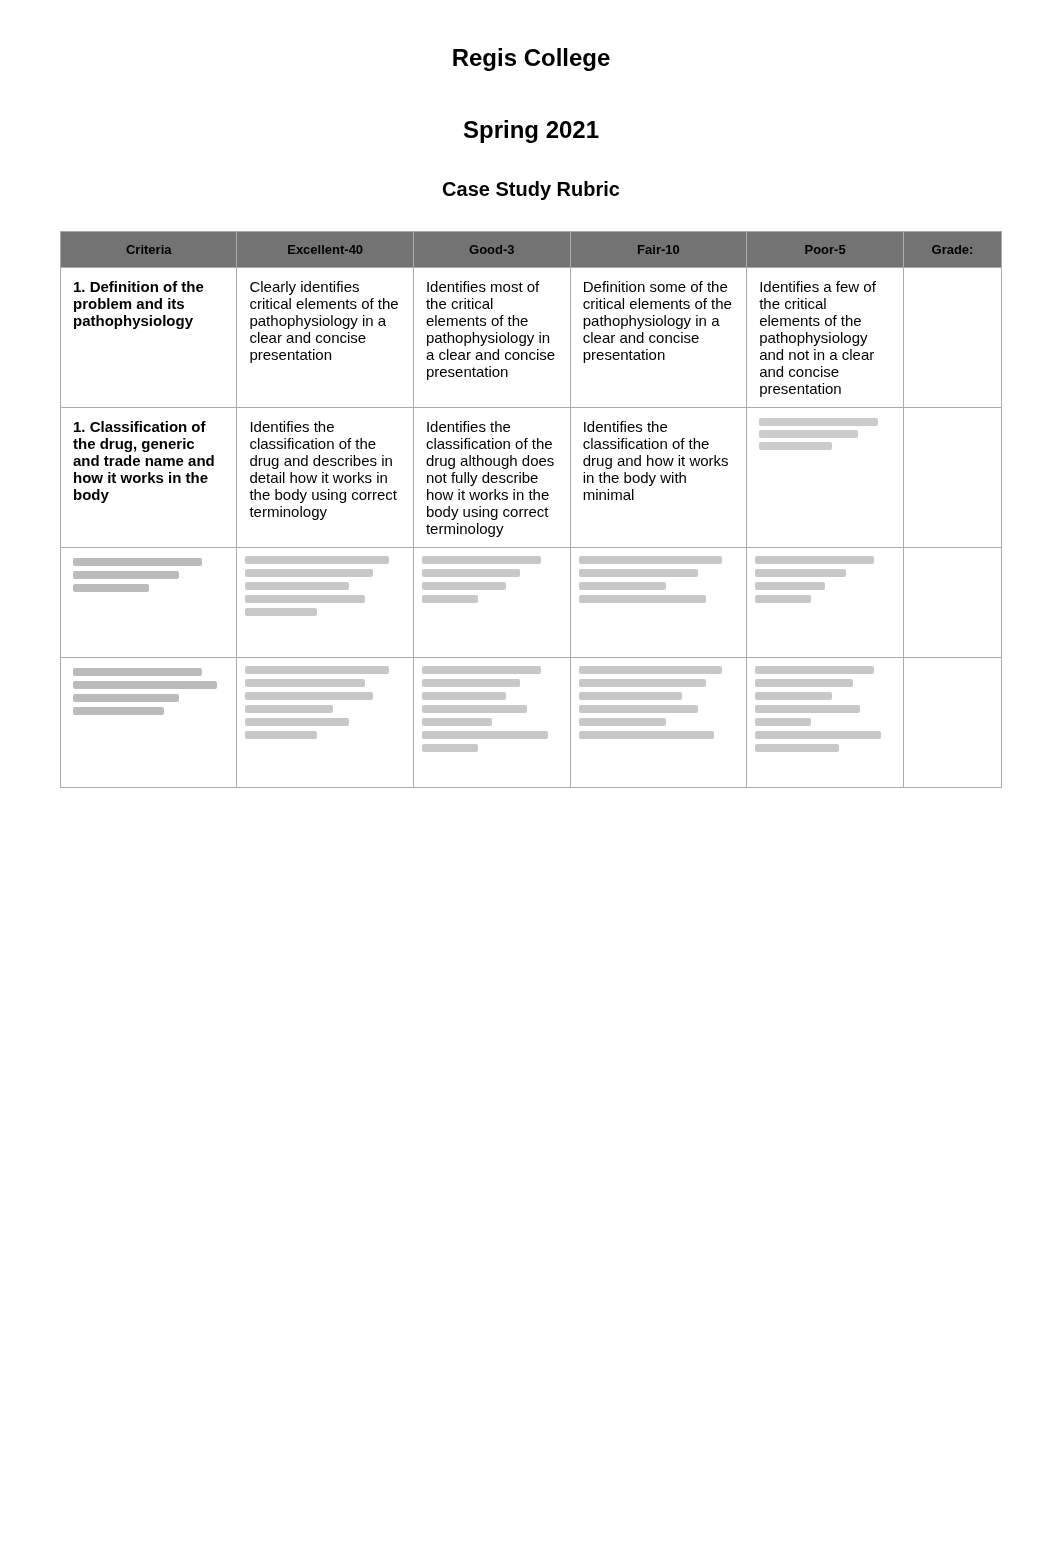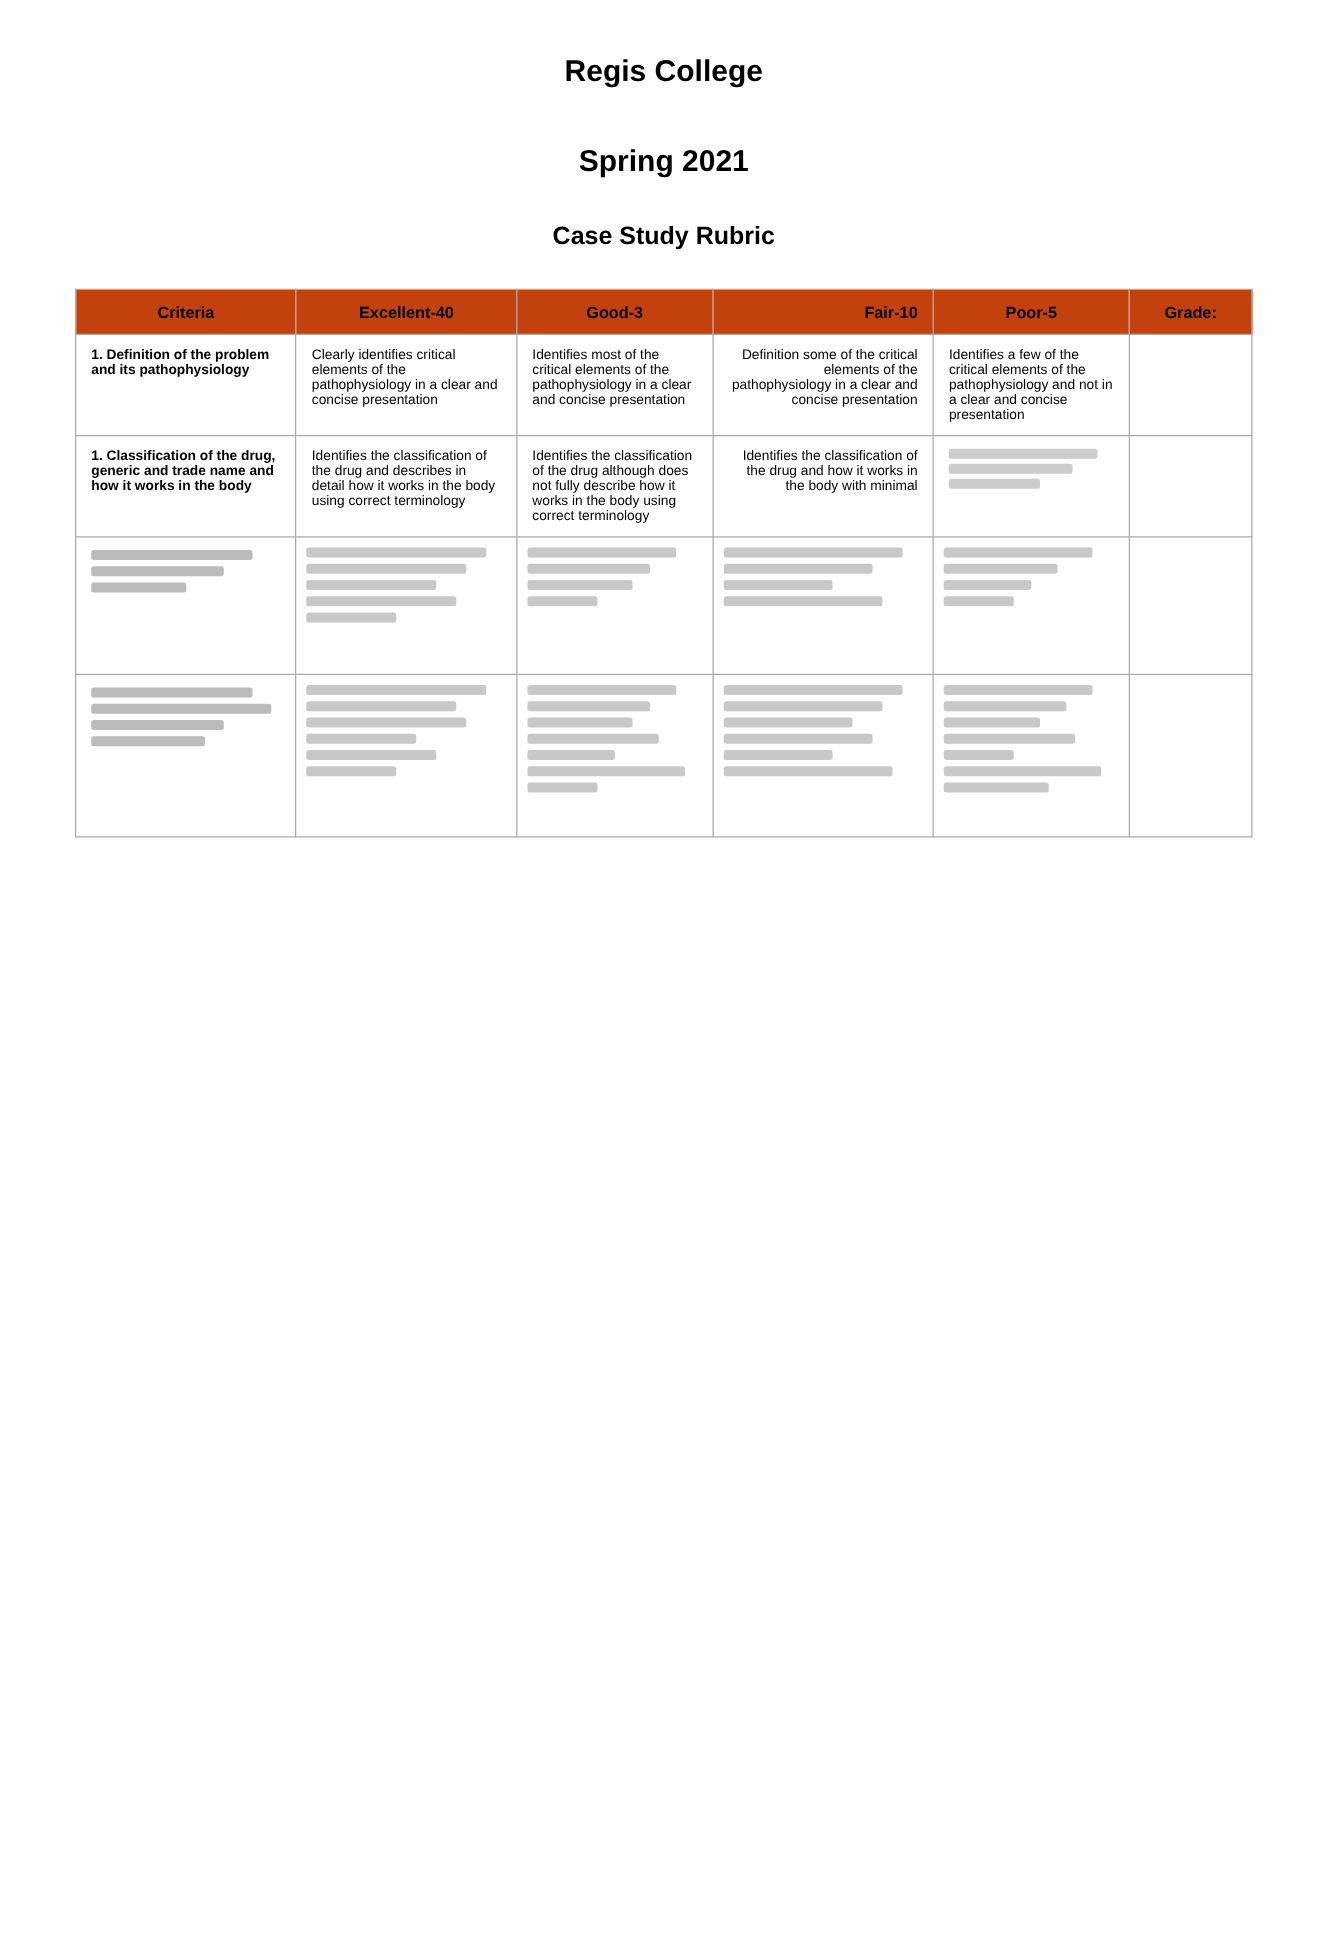--- a/index.html
+++ b/index.html
@@ -39,44 +39,43 @@
     table {
       width: 100%;
       border-collapse: collapse;
       border: 1px solid #aaa;
     }
 
     th, td {
       border: 1px solid #aaa;
       padding: 10px 12px;
       vertical-align: top;
-      font-size: 11px;
+      font-size: 15px;
     }
 
     thead th {
       font-weight: bold;
-      background: #c2410c;
+      background: #737373;
       font-size: 13px;
     }
 
     .criteria-col {
       width: 18%;
     }
 
     .excellent-col {
       width: 18%;
     }
 
     .good-col {
       width: 16%;
     }
 
     .fair-col {
       width: 18%;
-      text-align: right;
     }
 
     .poor-col {
       width: 16%;
     }
 
     .grade-col {
       width: 10%;
     }
 

